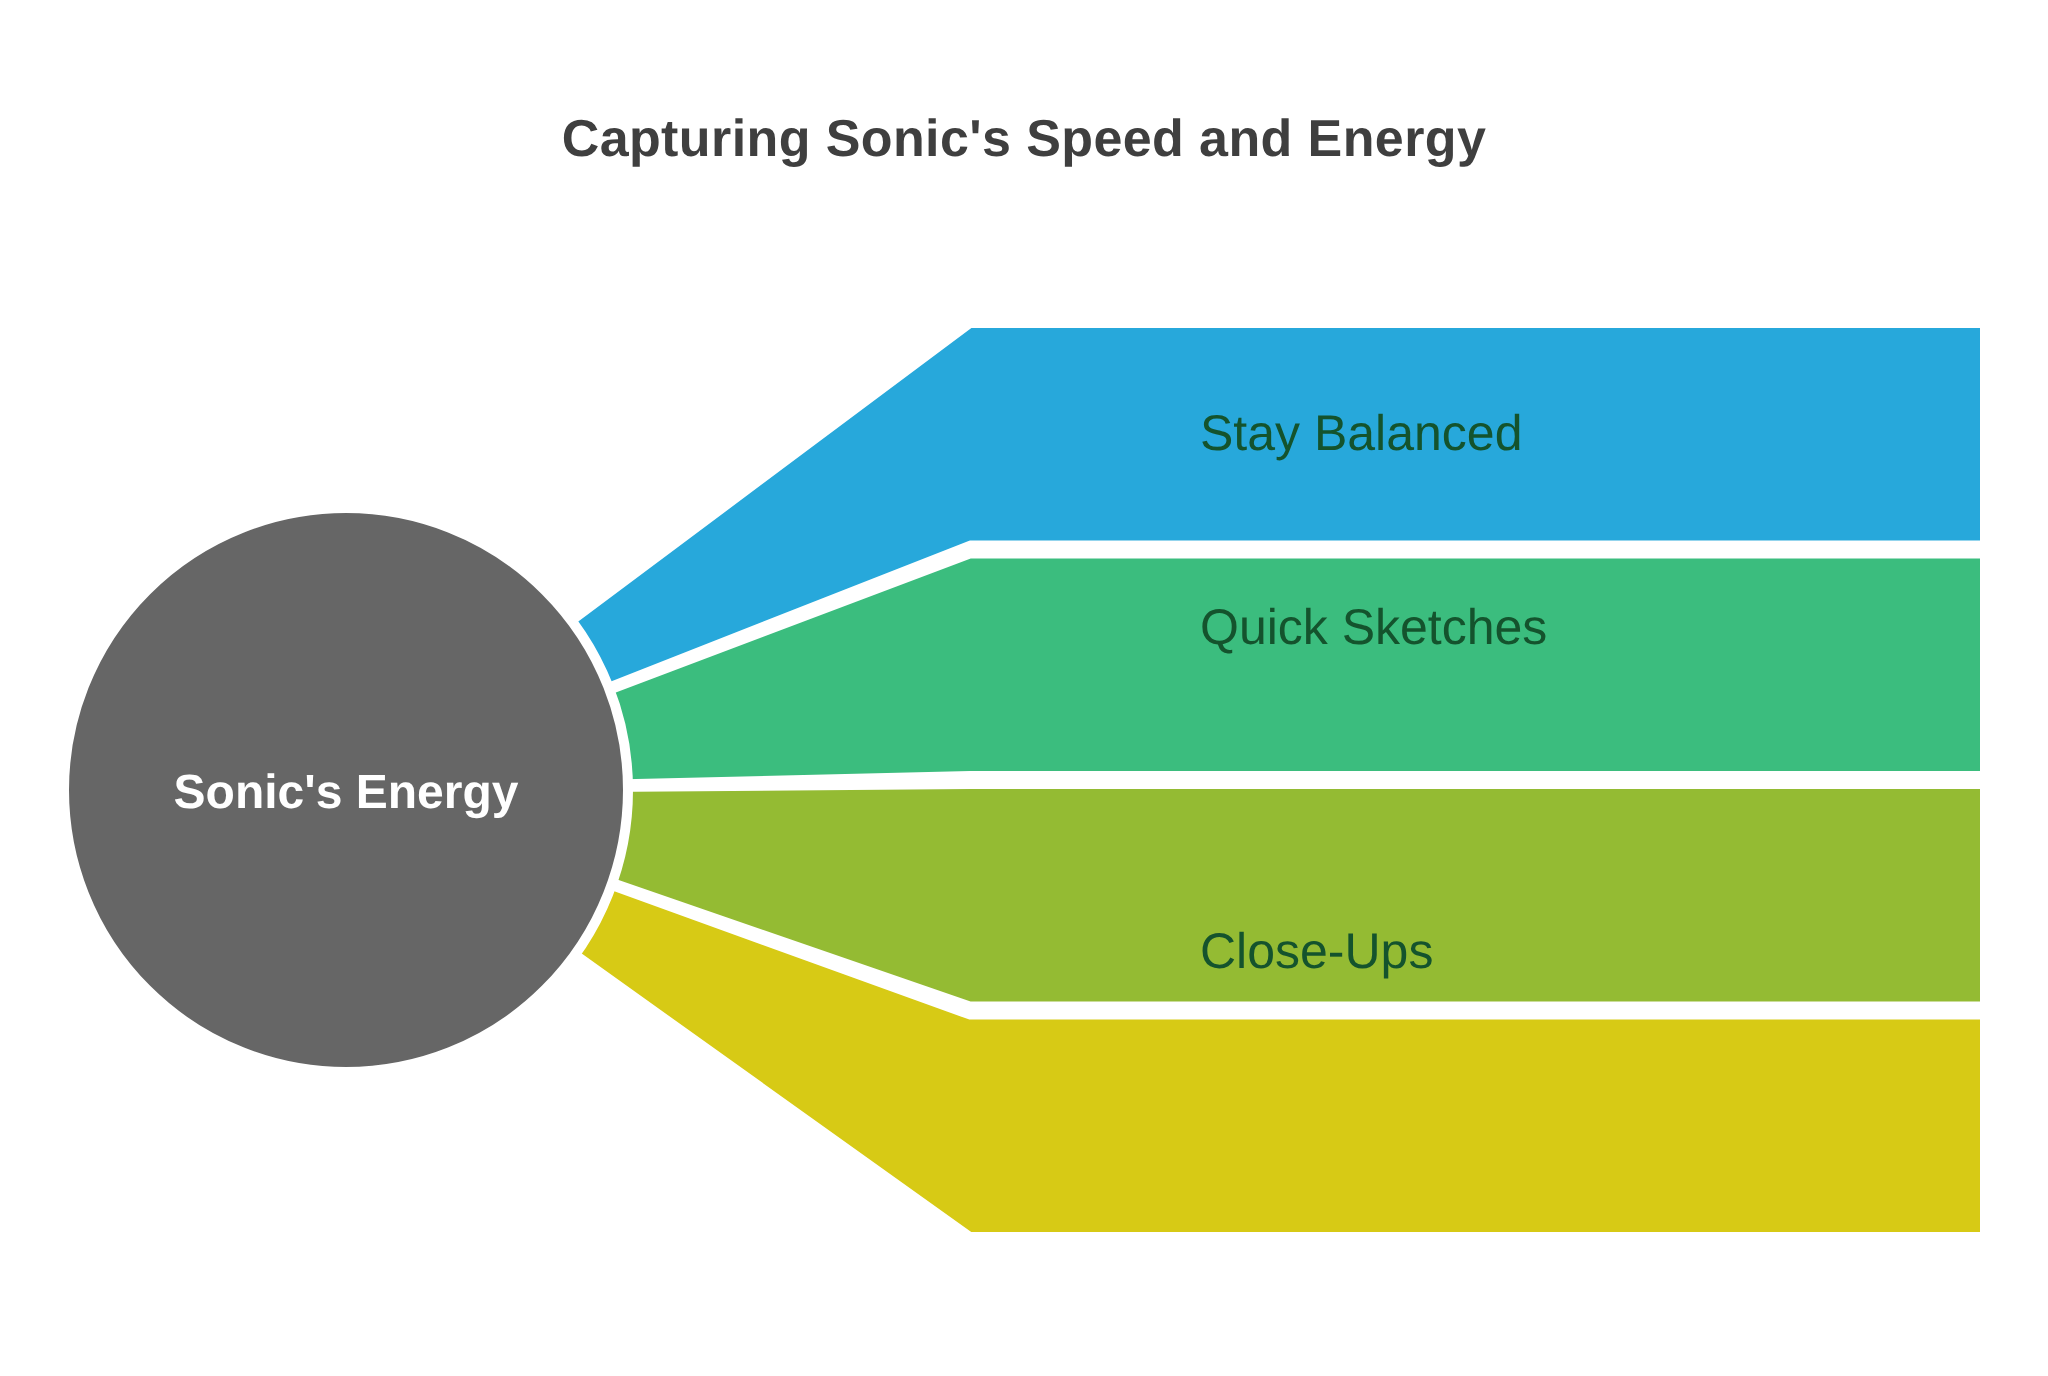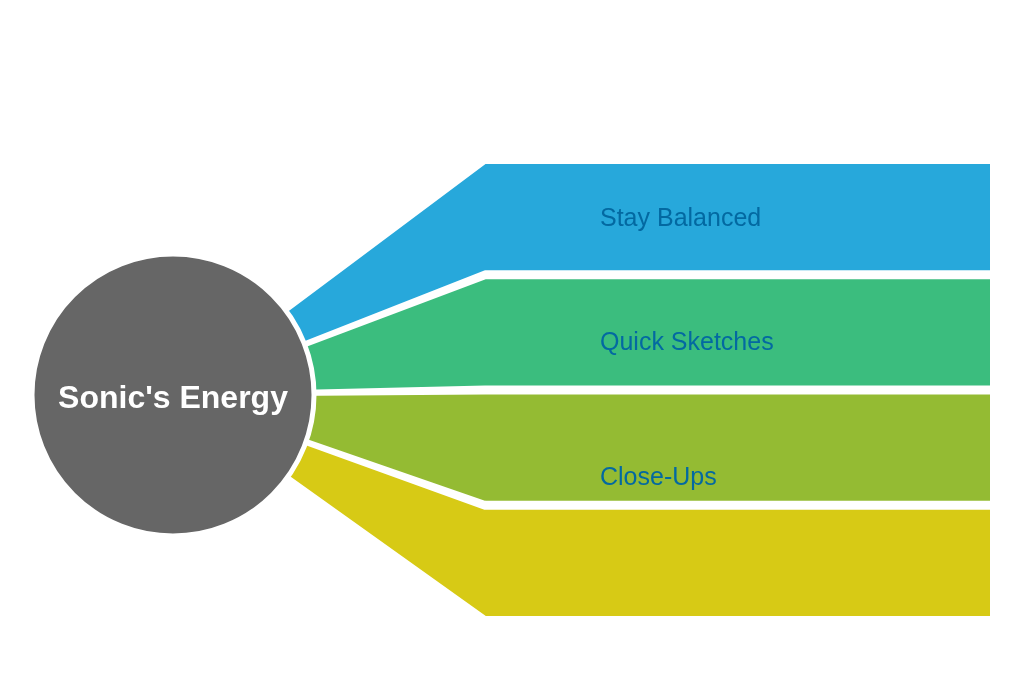--- a/index.html
+++ b/index.html
@@ -32,54 +32,55 @@
     letter-spacing: 0.2px;
   }
   .center-label {
     position: absolute;
     left: 33px;
     top: 379px;
     width: 280px;
     height: 36px;
     line-height: 36px;
     text-align: center;
-    font-size: 32px;
+    font-size: 24px;
     font-weight: bold;
     color: #ffffff;
   }
   .band-label {
     position: absolute;
     left: 600px;
     height: 36px;
     line-height: 36px;
     font-size: 25px;
     font-weight: 400;
-    color: #0369a1;
+    color: #14532d;
     white-space: nowrap;
   }
   .band-label.b0 { top: 199px; }
-  .band-label.b1 { top: 323px; }
+  .band-label.b1 { top: 296px; }
   .band-label.b2 { top: 430px; margin-top: 28px; }
   .band-label.b3 { top: 545px; }
 </style>
 </head>
 <body>
 
 <div class="canvas">
 
   <svg class="diagram-svg" width="1024" height="688" viewBox="0 0 1024 688">
 
     <path d="M173 395 L485 162 L992 162 L992 272.3 L485 272.3 Z" stroke="#ffffff" stroke-width="4" stroke-linejoin="round" fill="#27a8db"></path>
     <path d="M173 395 L485 277.3 L992 277.3 L992 387.5 L485 387.5 Z" stroke="#ffffff" stroke-width="4" stroke-linejoin="round" fill="#3bbd7e"></path>
     <path d="M173 395 L485 392.5 L992 392.5 L992 502.8 L485 502.8 Z" stroke="#ffffff" stroke-width="4" stroke-linejoin="round" fill="#94bb33"></path>
     <path d="M173 395 L485 507.8 L992 507.8 L992 618 L485 618 Z" stroke="#ffffff" stroke-width="4" stroke-linejoin="round" fill="#d7ca15"></path>
 
     <circle cx="173" cy="395" r="141" stroke="#ffffff" stroke-width="5" fill="#666666"></circle>
   </svg>
 
+  <div class="title">Capturing Sonic's Speed and Energy</div>
 
   <div class="center-label">Sonic's Energy</div>
 
   <div class="band-label b0">Stay Balanced</div>
   <div class="band-label b1">Quick Sketches</div>
   <div class="band-label b2">Close-Ups</div>
 
 </div>
 
 </body></html>

